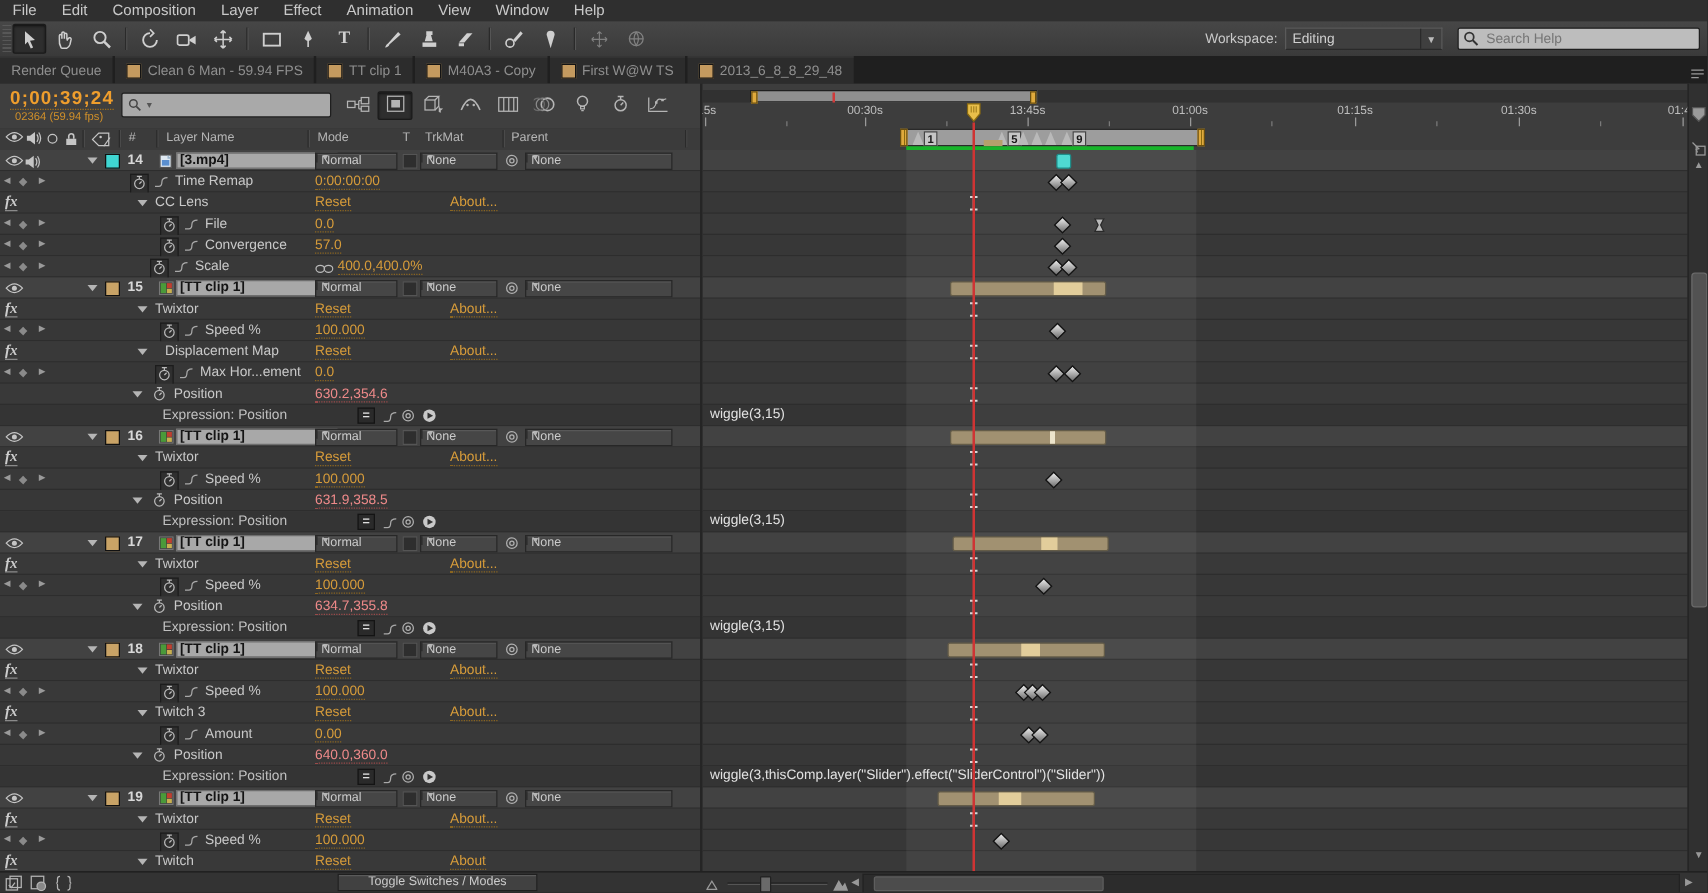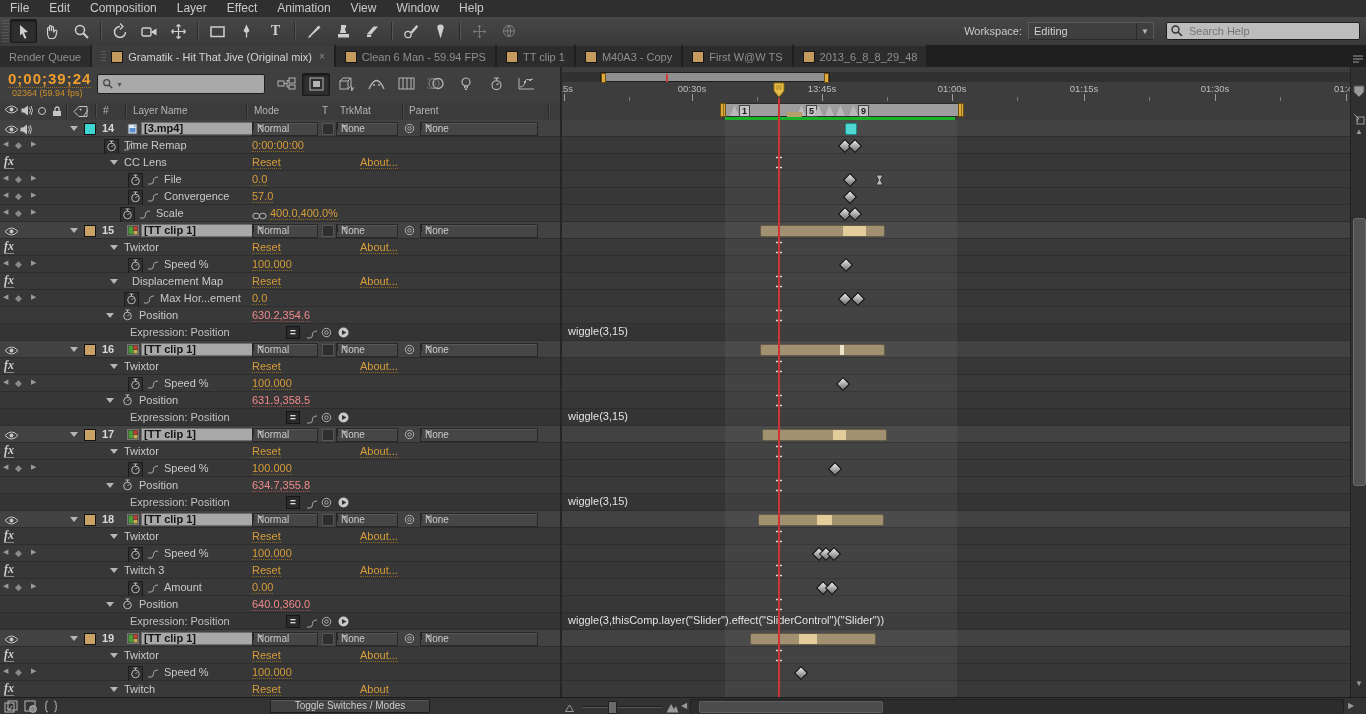--- a/index.html
+++ b/index.html
@@ -242,26 +242,20 @@
           </svg>
         <input placeholder="Search Help" style="">
       </div>
     </div>
   </div>
 
   <div id="tabbar">
       <div class="tab">
         <span>Render Queue</span>
       </div>
-      <div class="tab active">
-        <span class="grip"></span>
-        <span class="sw"></span>
-        <span>Gramatik - Hit That Jive (Original mix)</span>
-        <span class="x">×</span>
-      </div>
       <div class="tab">
         <span class="sw"></span>
         <span>Clean 6 Man - 59.94 FPS</span>
       </div>
       <div class="tab">
         <span class="sw"></span>
         <span>TT clip 1</span>
       </div>
       <div class="tab">
         <span class="sw"></span>
@@ -423,21 +417,21 @@
           <span class="knav" style="left:3px">◀</span>
           <span class="kdia">◆</span>
           <span class="knav" style="left:31px">▶</span>
           <span class="swx on" style="left:104px"><svg width="11" height="12" viewBox="0 0 11 12">
               <circle cx="5.5" cy="7" r="3.8" fill="none" stroke="#b9b9b9"></circle>
               <path d="M3.5 1 H7.5 M5.5 1 V3.2 M5.5 7 L7.3 5.2" stroke="#b9b9b9" fill="none"></path>
             </svg></span>
           <span class="cur" style="left:123px"><svg width="12" height="9" viewBox="0 0 12 9">
               <path d="M1 8 H4 Q6.5 8 6.5 4.5 Q6.5 1 11 1" fill="none" stroke="#a9a9a9"></path>
             </svg></span>
-          <span class="pname" style="left:124px">Time Remap</span>
+          <span class="pname" style="left:140px">Time Remap</span>
           <span class="lnk" style="left:252px">0:00:00:00</span>
         </div>
         <div class="row L rb">
           <span class="fxg">fx</span>
           <span class="tri" style="left:110px"></span>
           <span class="pname" style="left:124px">CC Lens</span>
           <span class="lnk" style="left:252px">Reset</span>
           <span class="lnk" style="left:360px">About...</span>
         </div>
         <div class="row L ra">

